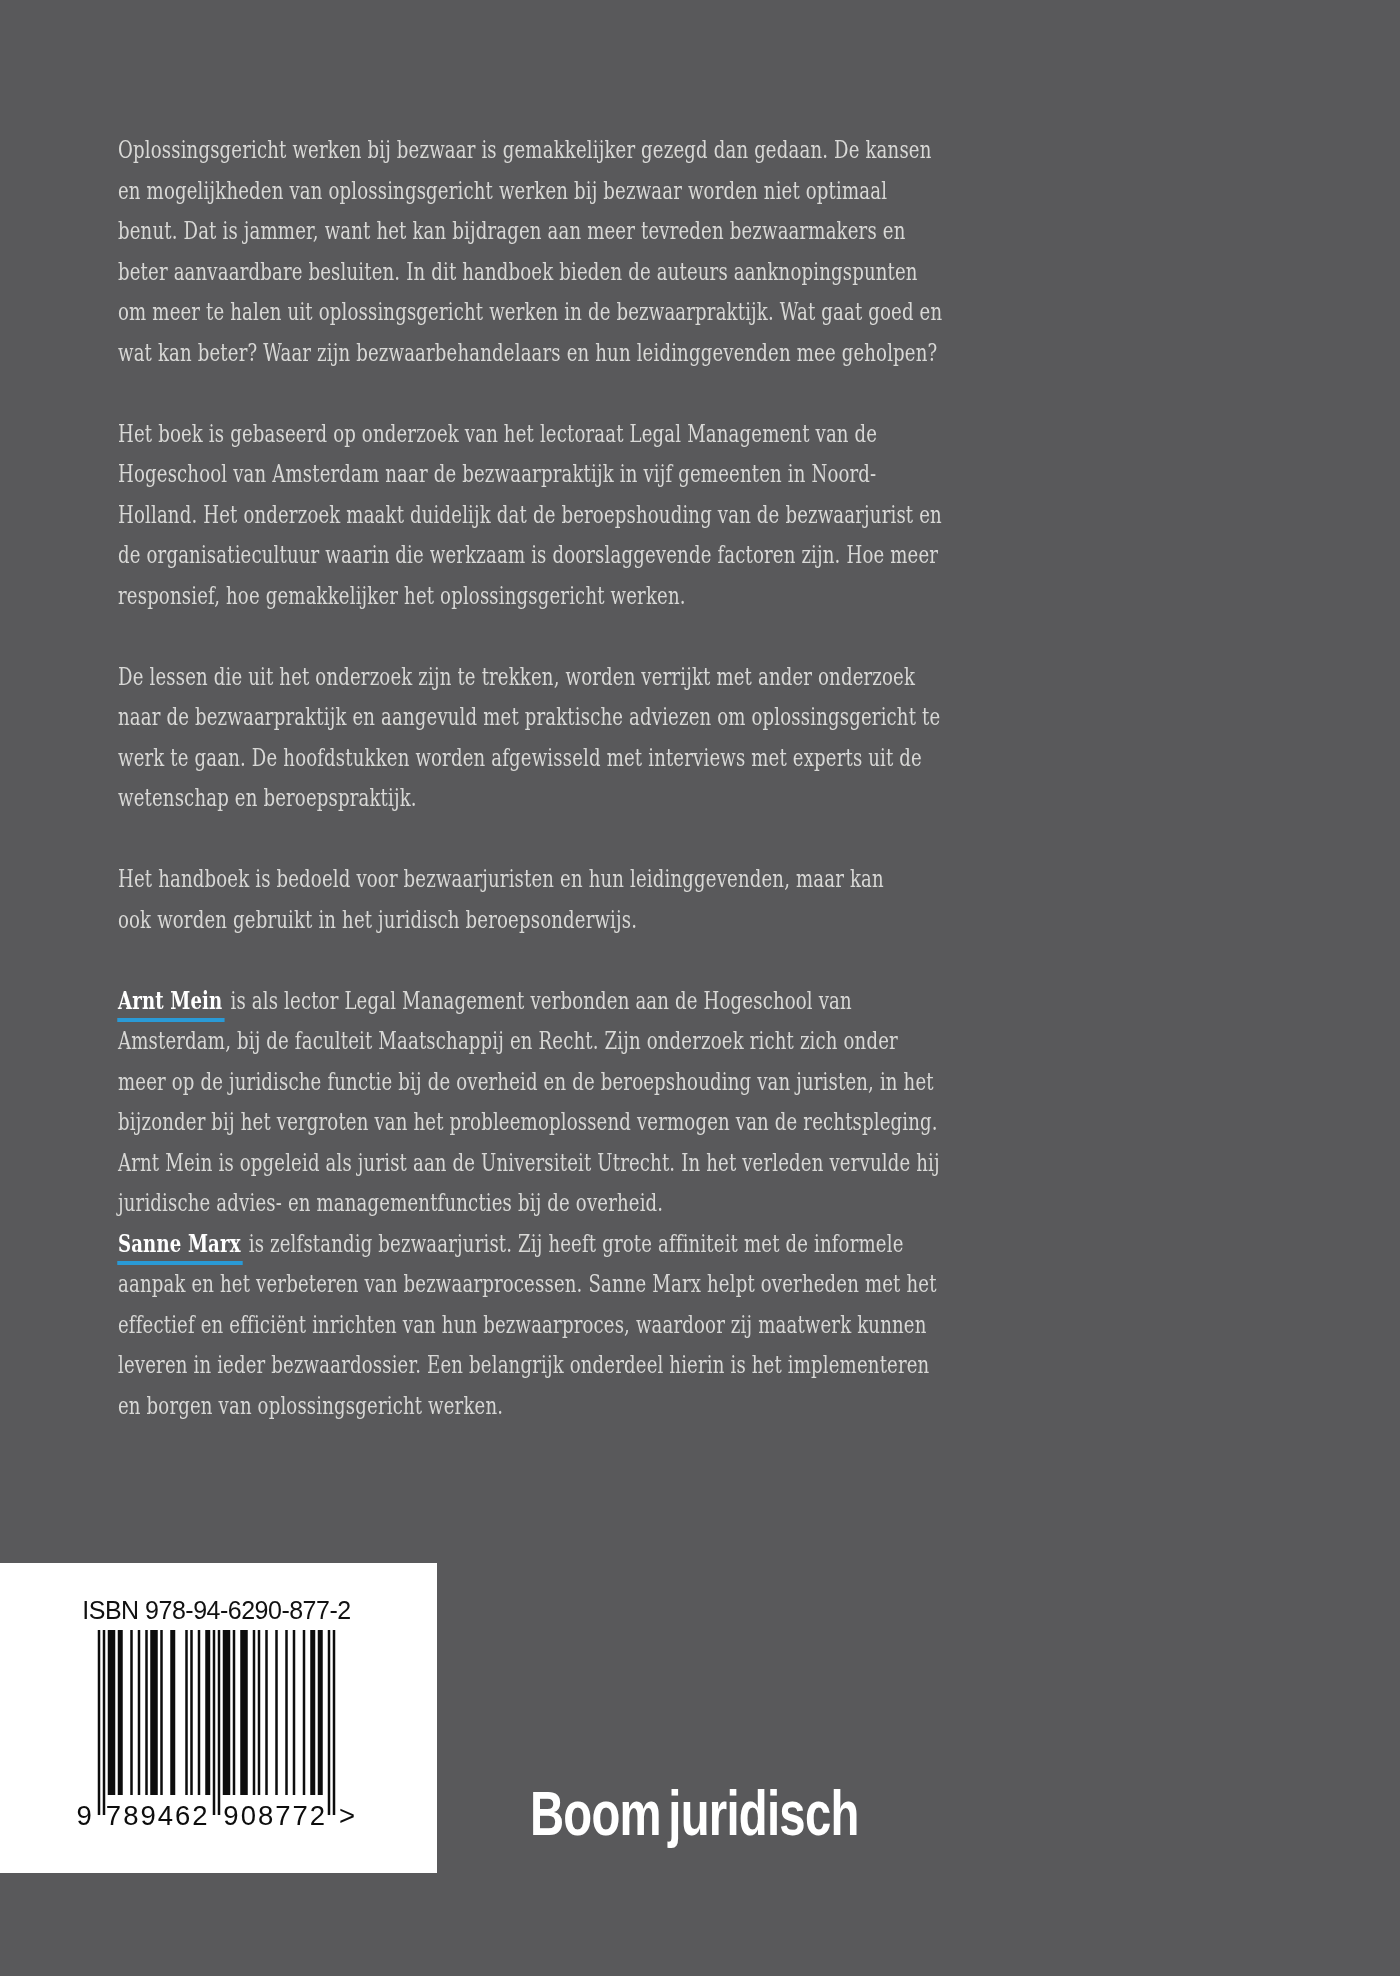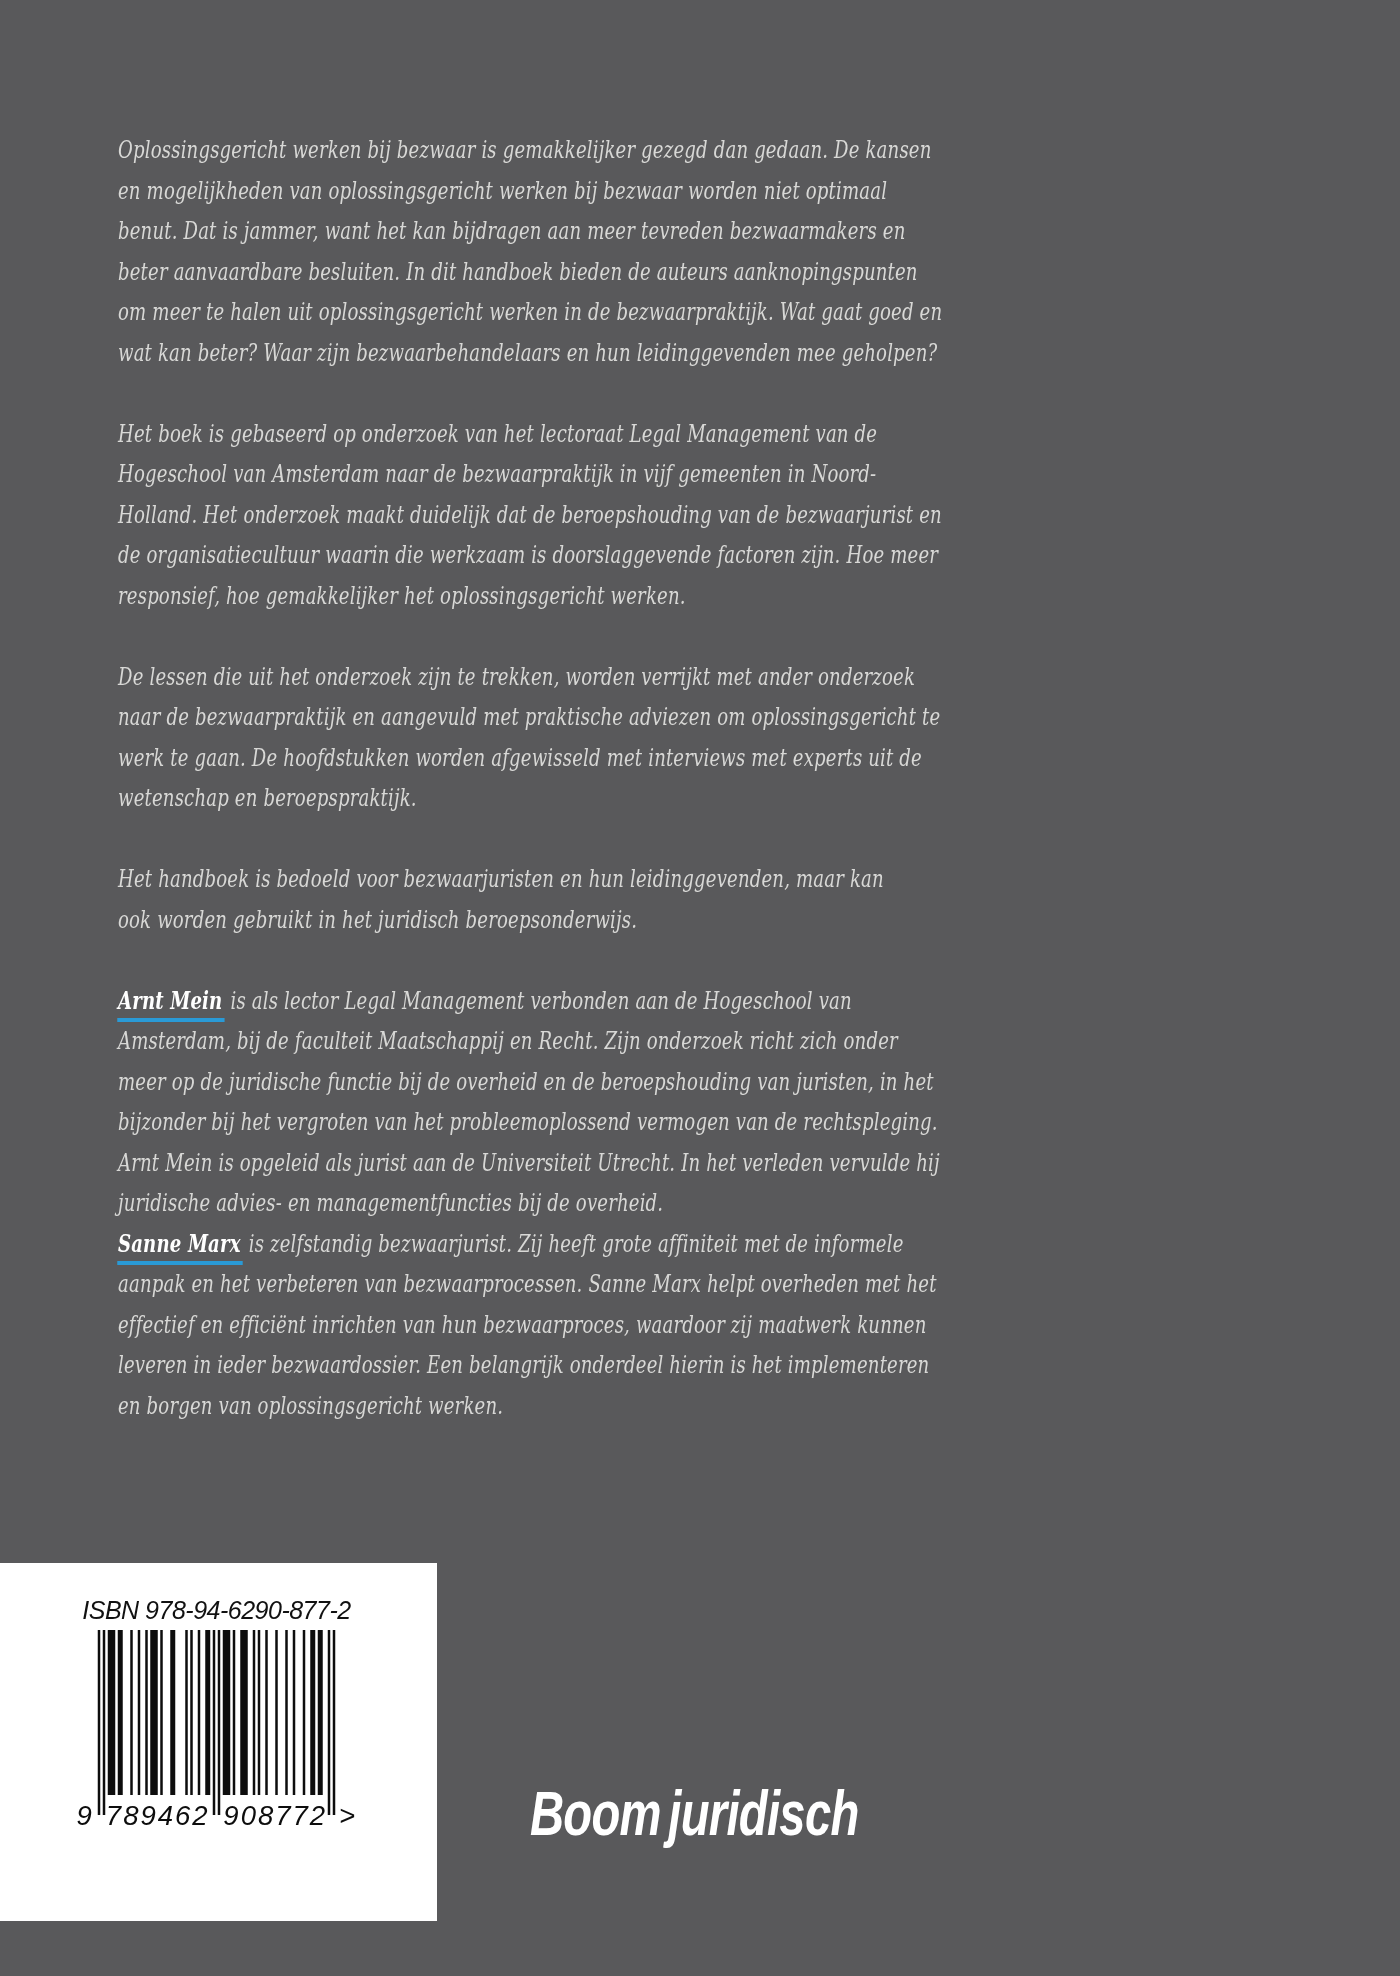--- a/index.html
+++ b/index.html
@@ -6,21 +6,20 @@
   html,body{margin:0;padding:0;}
   body{
     width:1400px;height:1976px;
     font-family:"DejaVu Serif", serif;
     background:var(--background,#59595b);
     overflow:hidden;
   }
   .page{
     position:relative;width:1400px;height:1976px;
     background:var(--background,#59595b);
-    font-style:italic;
   }
   
   .text-block{
     position:absolute;left:118px;top:130px;width:1280px;
     transform:scaleX(0.725);transform-origin:left top;
     color:var(--body_text,#d8d8d6);
     font-size:25px;line-height:40.5px;
     letter-spacing:0.2px;
   }
   .text-block p{
@@ -30,21 +29,21 @@
   .text-block p.author-para{margin:0;}
   .author-name{
     font-weight:bold;
     color:var(--highlight_white,#ffffff);
     border-bottom:4px solid var(--accent_blue,#2a9ad6);
     padding:0 3px 3px 1px;
     margin-left:-1px;
   }
   
   .isbn-box{
-    position:absolute;left:0;top:1563px;width:437px;height:358px;
+    position:absolute;left:0;top:1563px;width:437px;height:310px;
     background:#ffffff;
   }
   .isbn-label{
     position:absolute;left:75px;top:33px;width:283px;
     text-align:center;
     font-family:"Liberation Sans", sans-serif;
     font-size:25px;letter-spacing:-0.5px;
     color:#111111;
     white-space:nowrap;
   }

